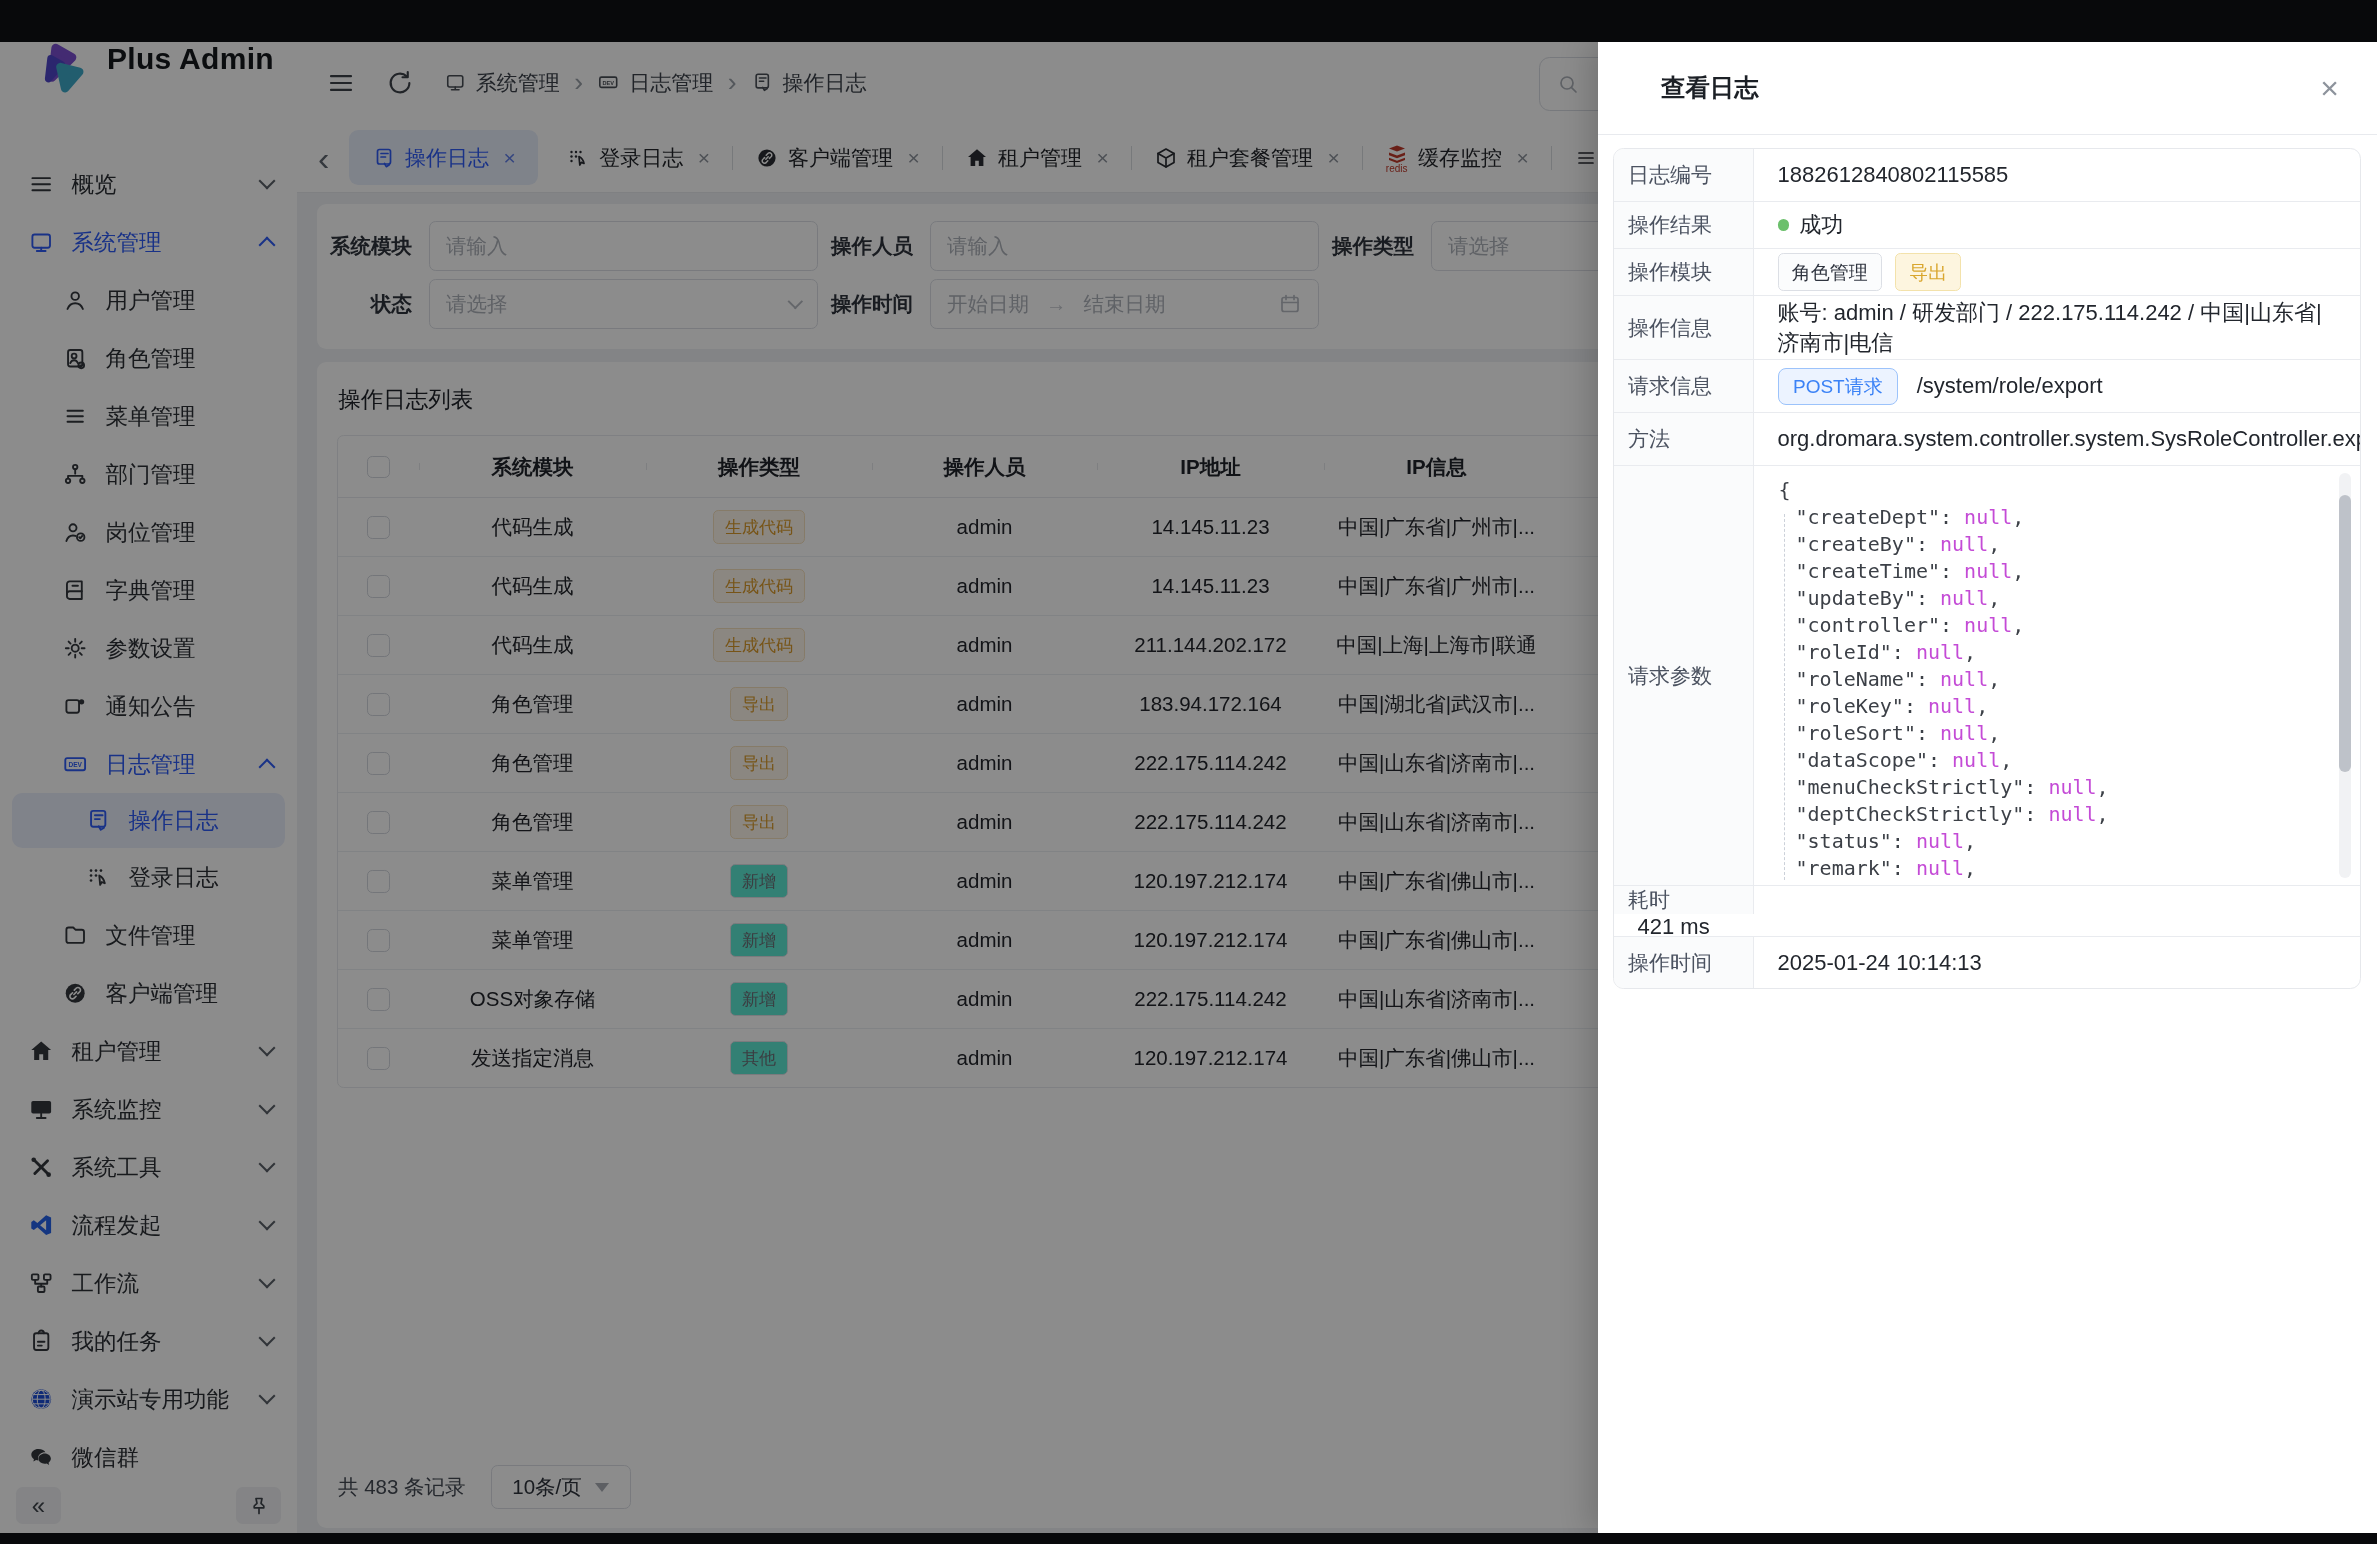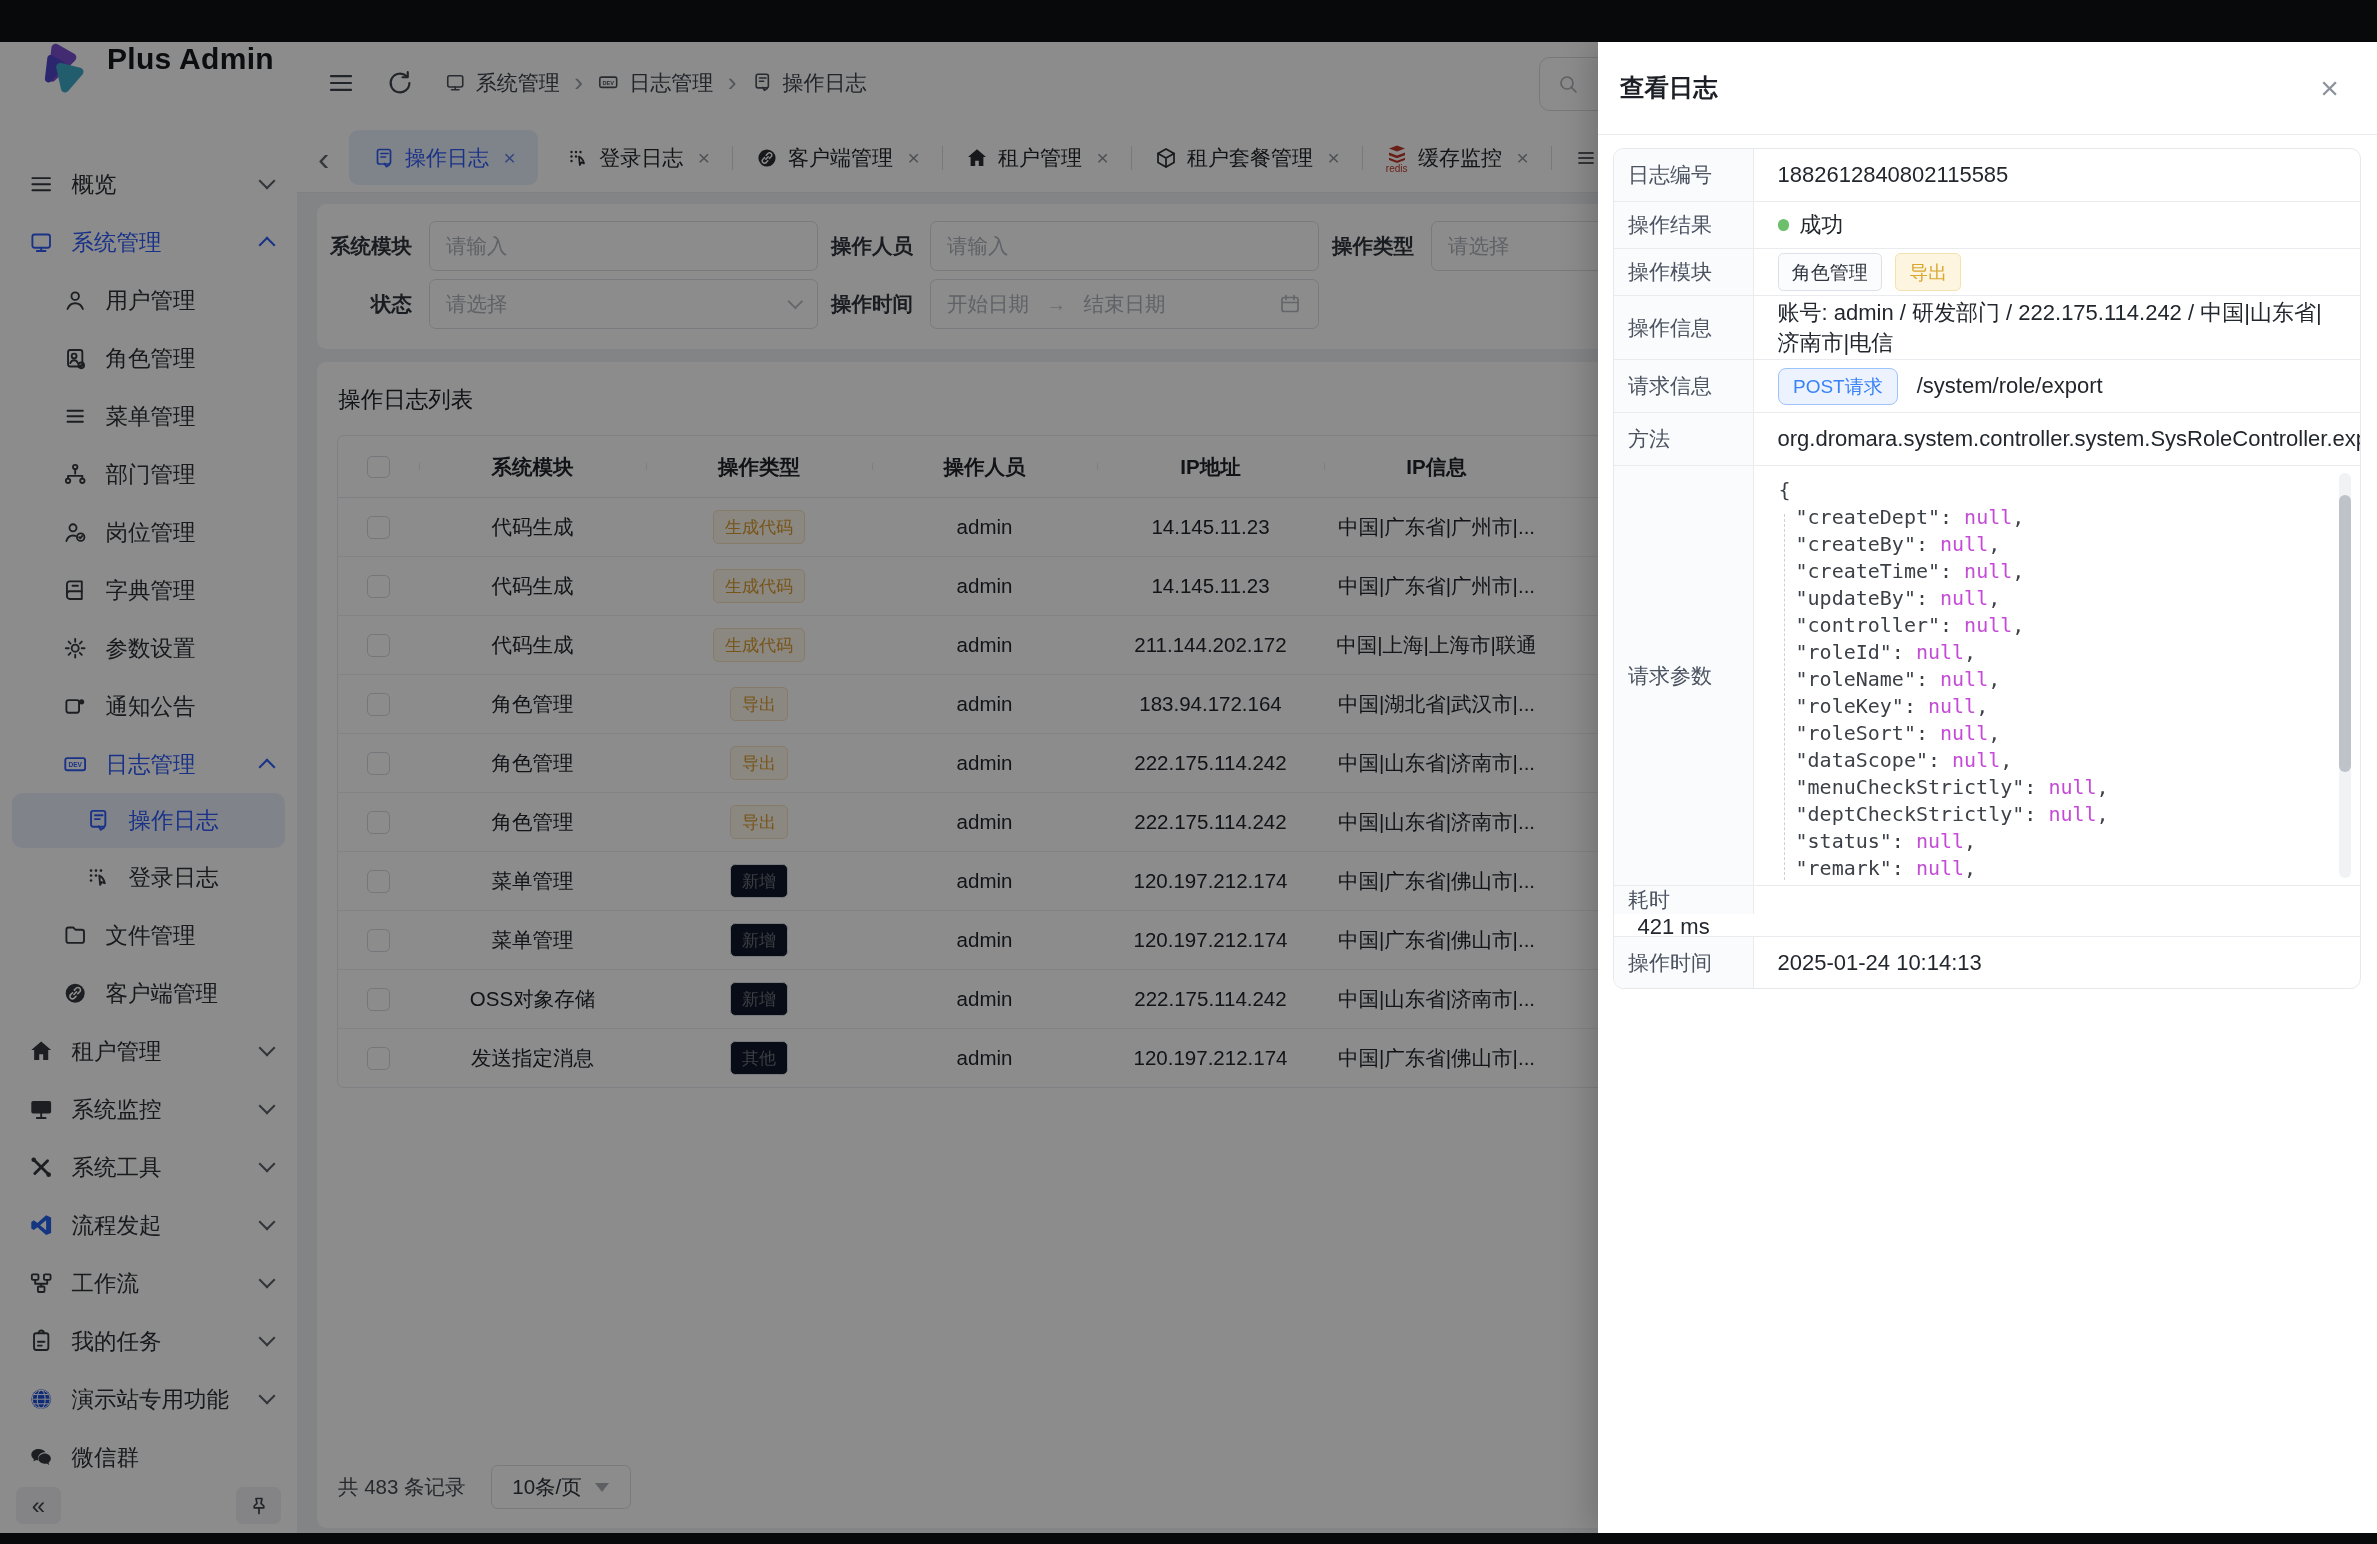--- a/index.html
+++ b/index.html
@@ -86,29 +86,29 @@
   .hcell::before{content:"";position:absolute;left:0;top:10.6px;bottom:10.6px;width:0.7px;background:#e5e7eb;}
   .hcell.idx-0{width:227px;}.hcell.idx-1{width:226px;}.hcell.idx-2{width:225px;}.hcell.idx-3{width:227px;}.hcell.idx-4{width:225px;}
   .trow{display:flex;align-items:center;height:58px;border-bottom:0.7px solid #eceef2;font-size:20.5px;color:#23262c;cursor:pointer;}
   .trow:last-of-type{border-bottom:none;}
   .cell{text-align:center;flex:none;}
   .c-check{width:81px;display:flex;justify-content:center;}
   .c-mod{width:227px;}.c-type{width:226px;}.c-op{width:225px;}.c-ip{width:227px;}.c-ipinfo{width:225px;}
   .checkbox{width:22.5px;height:22.5px;border:1.3px solid #d3d7de;border-radius:5.3px;background:#fff;box-sizing:border-box;cursor:pointer;}
   .tag{display:inline-block;font-size:17px;line-height:1;padding:7.3px 10.6px;border-radius:5.3px;border:0.7px solid transparent;}
   .tag.warning{background:#fdf6ec;border-color:#f5e0bd;color:#d99a2b;}
-  .tag.info{background:#0f172a;border-color:#dfe1e6;color:#6b7077;}
+  .tag.info{background:#5eead4;border-color:#dfe1e6;color:#6b7077;}
   .pager{position:absolute;left:21px;bottom:18.5px;display:flex;align-items:center;gap:25px;font-size:20.5px;color:#454b55;}
   .page-size{width:140px;height:44px;border:1.3px solid #dcdfe6;border-radius:6.6px;display:flex;align-items:center;justify-content:center;gap:13.2px;color:#2f343d;background:#fff;box-sizing:border-box;cursor:pointer;}
   .tri{width:0;height:0;border-left:7.3px solid transparent;border-right:7.3px solid transparent;border-top:9.2px solid #a9adb5;}
 
   
   .overlay{position:absolute;top:42px;left:0;width:1598px;bottom:10.6px;background:rgba(0,0,0,0.45);z-index:40;}
   .drawer{position:absolute;top:42px;left:1598px;right:0;bottom:10.6px;background:#fff;z-index:50;box-shadow:-9.2px 0 29px rgba(0,0,0,0.18);}
-  .d-header{height:92px;display:flex;align-items:center;justify-content:space-between;padding:0 38px 0 22px;border-bottom:0.7px solid #e8eaee;}
+  .d-header{height:92px;display:flex;align-items:center;justify-content:space-between;padding:0 38px 0 63px;border-bottom:0.7px solid #e8eaee;}
   .d-title{font-size:24.4px;font-weight:600;color:#1c2026;margin:0;}
   .d-close{font-size:32px;color:#8d939c;line-height:1;cursor:pointer;}
   .dtable{position:absolute;left:14.5px;right:16px;top:106px;border:0.7px solid #e6e8ec;border-radius:10.6px;overflow:hidden;background:#fff;}
   .drow{display:flex;border-top:0.7px solid #e9ebef;}
   .drow:first-child{border-top:none;}
   .dlabel{width:140px;flex:none;background:#fafbfc;border-right:0.7px solid #e9ebef;display:flex;align-items:center;padding-left:14.5px;font-size:21px;color:#4b5260;box-sizing:border-box;}
   .dval{flex:1;display:flex;align-items:center;padding:0 24px;font-size:22px;color:#22262d;min-width:0;}
   .r1{height:52px;}.r2{height:46px;}.r3{height:46px;}.r4{height:63px;}.r5{height:52px;}.r6{height:52px;}.r7{height:419px;}.r8{height:50px;flex-direction:column;}.r9{height:51px;}
   .dot{width:11.2px;height:11.2px;border-radius:50%;background:#6cc06c;margin-right:10.6px;flex:none;}
   .dtag{display:inline-block;font-size:19px;line-height:1;padding:8.6px 13.2px;border-radius:5.3px;border:0.7px solid transparent;margin-right:13.2px;}

